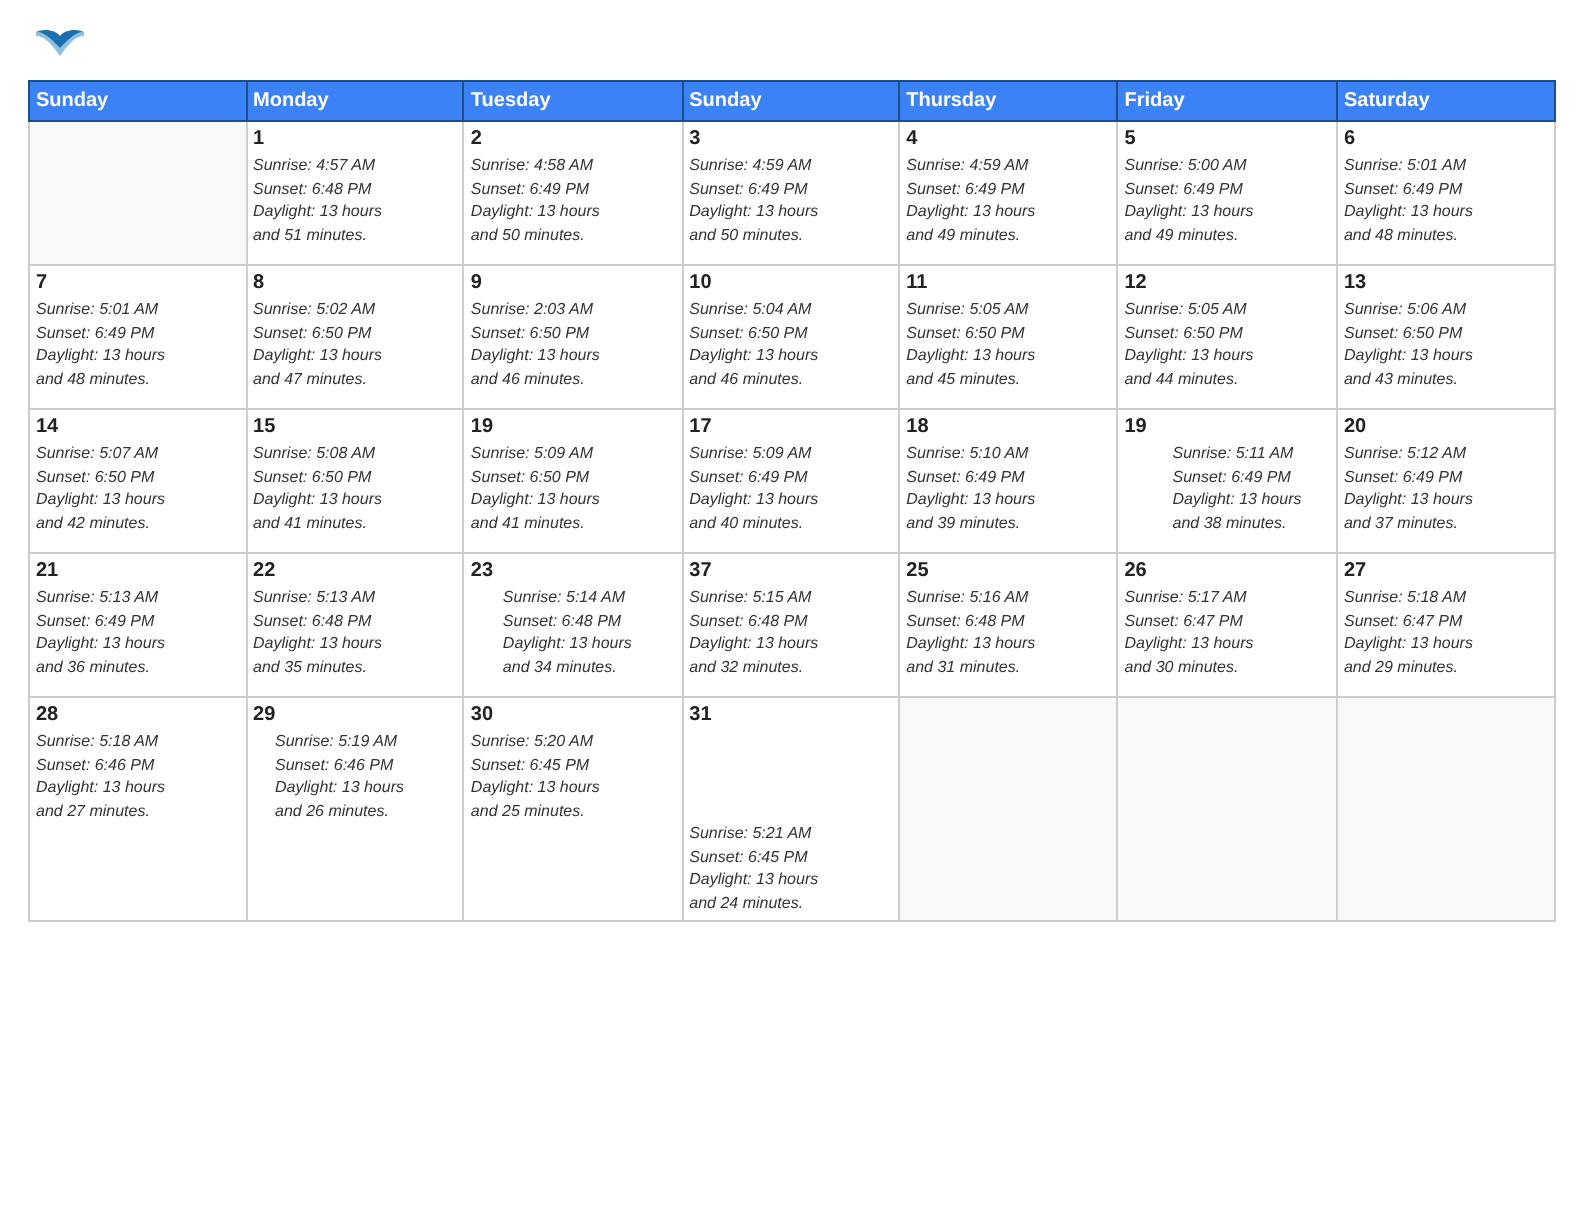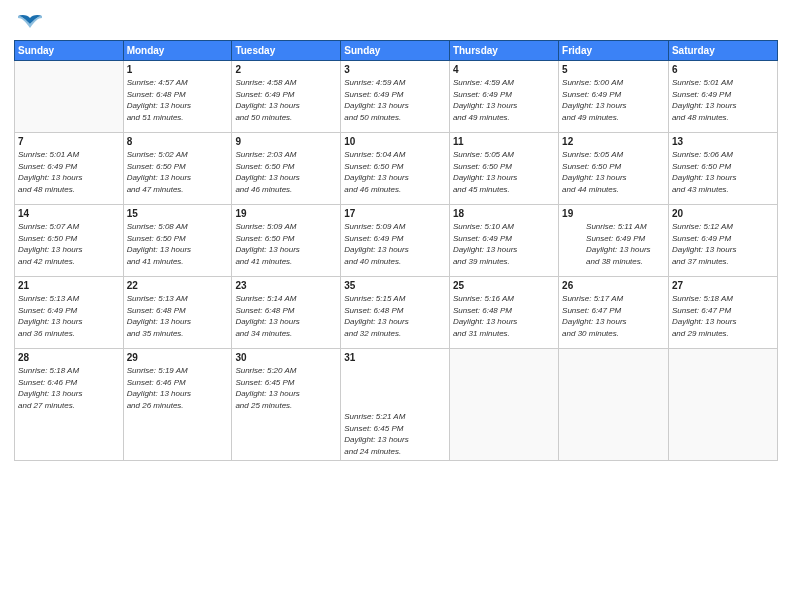--- a/index.html
+++ b/index.html
@@ -292,27 +292,27 @@
           </td>
           <td>
             <span class="day-num">22</span>
             <div class="day-info" style="white-space: pre-line;">Sunrise: 5:13 AM
 Sunset: 6:48 PM
 Daylight: 13 hours
 and 35 minutes.</div>
           </td>
           <td>
             <span class="day-num">23</span>
-            <div class="day-info" style="white-space: pre-line;">Sunrise: 5:14 AM
+            <div class="day-info" style="white-space: pre-line; margin-left: 16px;">Sunrise: 5:14 AM
 Sunset: 6:48 PM
 Daylight: 13 hours
 and 34 minutes.</div>
           </td>
           <td>
-            <span class="day-num">35</span>
+            <span class="day-num">37</span>
             <div class="day-info" style="white-space: pre-line;">Sunrise: 5:15 AM
 Sunset: 6:48 PM
 Daylight: 13 hours
 and 32 minutes.</div>
           </td>
           <td>
             <span class="day-num">25</span>
             <div class="day-info" style="white-space: pre-line;">Sunrise: 5:16 AM
 Sunset: 6:48 PM
 Daylight: 13 hours
@@ -336,21 +336,21 @@
         <tr>
           <td>
             <span class="day-num">28</span>
             <div class="day-info" style="white-space: pre-line;">Sunrise: 5:18 AM
 Sunset: 6:46 PM
 Daylight: 13 hours
 and 27 minutes.</div>
           </td>
           <td>
             <span class="day-num">29</span>
-            <div class="day-info" style="white-space: pre-line;">Sunrise: 5:19 AM
+            <div class="day-info" style="white-space: pre-line; margin-left: 11px;">Sunrise: 5:19 AM
 Sunset: 6:46 PM
 Daylight: 13 hours
 and 26 minutes.</div>
           </td>
           <td>
             <span class="day-num">30</span>
             <div class="day-info" style="white-space: pre-line;">Sunrise: 5:20 AM
 Sunset: 6:45 PM
 Daylight: 13 hours
 and 25 minutes.</div>

